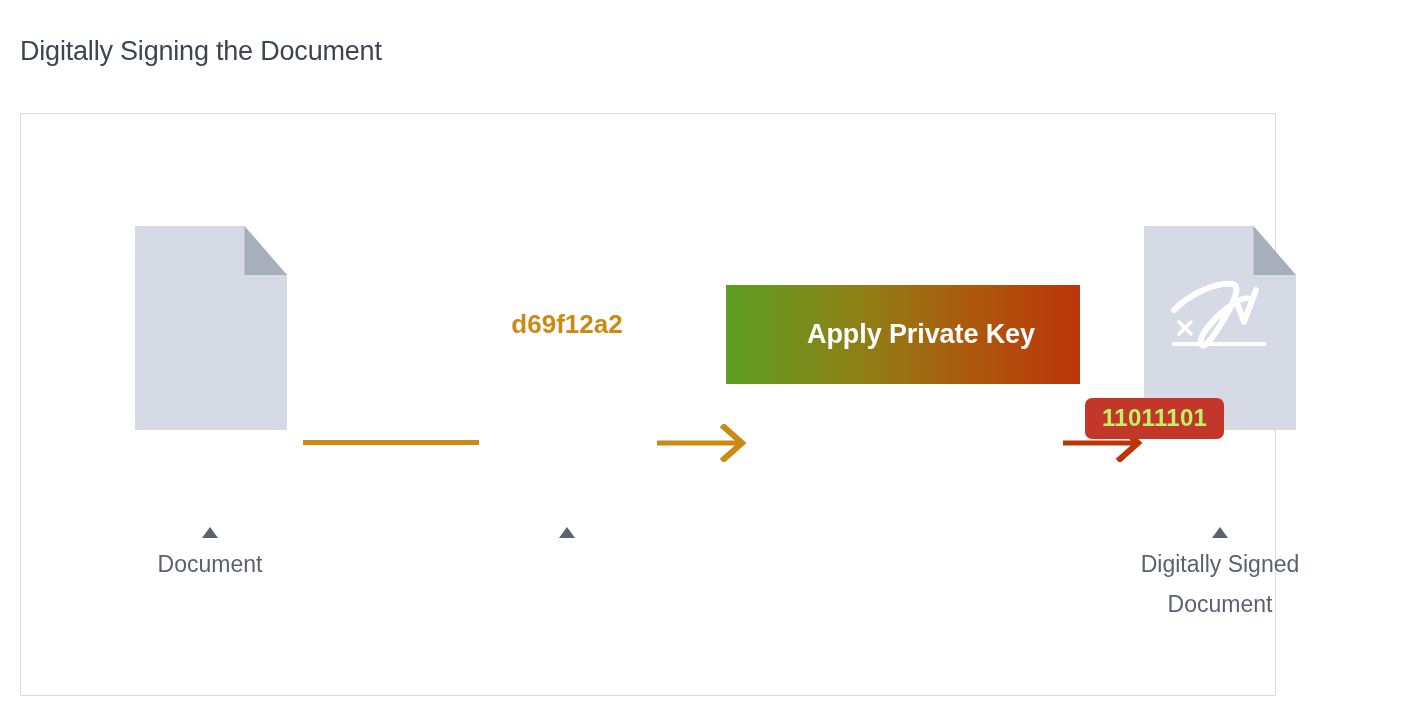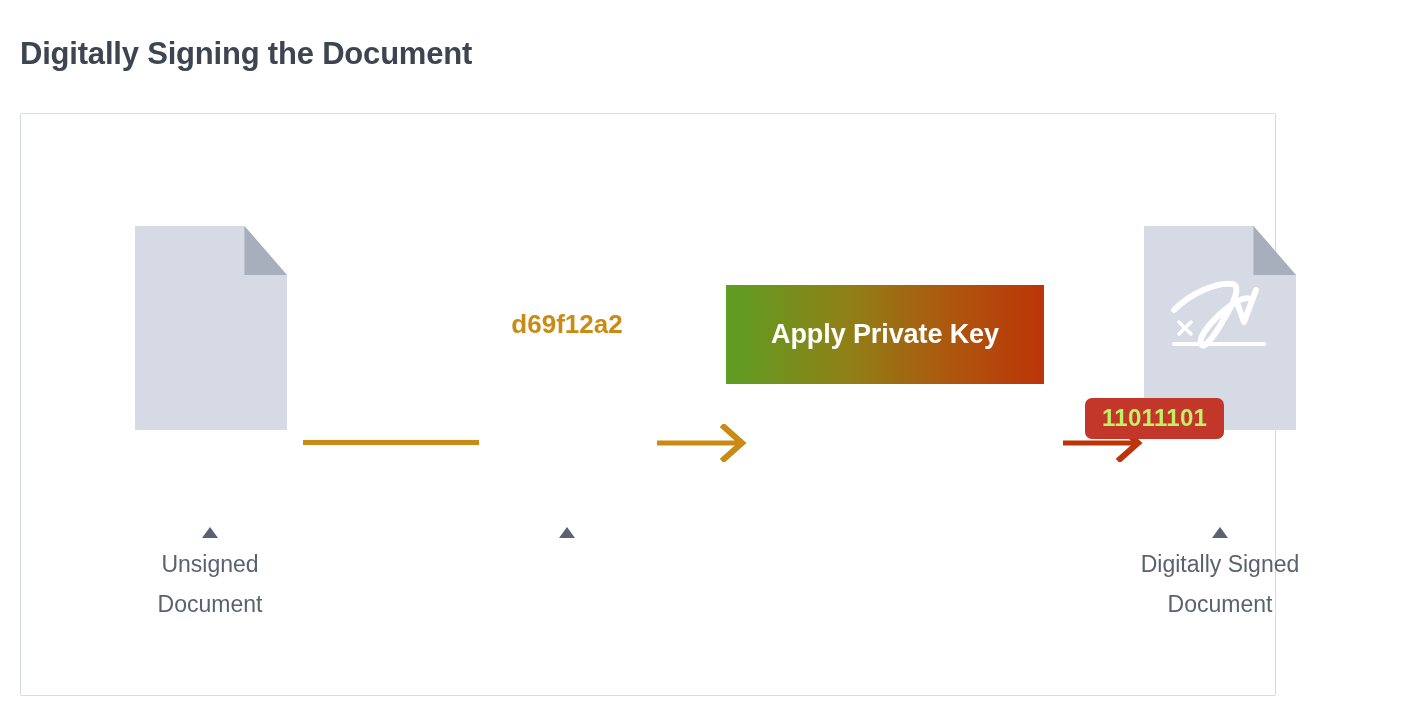--- a/index.html
+++ b/index.html
@@ -14,22 +14,22 @@
     color: #414957;
     overflow: hidden;
     position: relative;
   }
 
   
   .page-title {
     position: absolute;
     left: 20px;
     top: 36px;
-    font-size: 31px;
-    font-weight: bold;
+    font-size: 27px;
+    font-weight: normal;
     color: #3d4550;
     letter-spacing: -0.2px;
     white-space: nowrap;
   }
 
   
   .diagram-card {
     position: absolute;
     left: 20px;
     top: 113px;
@@ -125,20 +125,21 @@
   .op-box {
     position: absolute;
     left: 705px;
     top: 171px;
     width: 318px;
     height: 99px;
     background: linear-gradient(90deg, #5d9e23 0%, #8f8016 38%, #ab5a0e 68%, #bd3409 100%);
     display: flex;
     align-items: center;
     justify-content: center;
+    padding-left: 36px;
   }
   .op-box-label {
     color: #ffffff;
     font-size: 27px;
     font-weight: 600;
     letter-spacing: -0.1px;
     white-space: nowrap;
   }
 
   
@@ -209,21 +210,20 @@
         <path d="M9 44 L 21 56 M21 44 L 9 56" fill="none" stroke="#ffffff" stroke-width="3.5" stroke-linecap="round"></path>
 
         <line x1="4" y1="66" x2="94" y2="66" stroke="#ffffff" stroke-width="4" stroke-linecap="round"></line>
       </svg>
     </div>
 
     <div class="binary-badge">11011101</div>
 
     <div class="caption" id="caption-unsigned">
       <span class="pointer"></span>
-      <span class="cap-line">Unsigned</span>
       <span class="cap-line">Document</span>
     </div>
 
     <div class="caption" id="caption-hash">
       <span class="pointer"></span>
     </div>
 
     <div class="caption" id="caption-signed">
       <span class="pointer"></span>
       <span class="cap-line">Digitally Signed</span>

